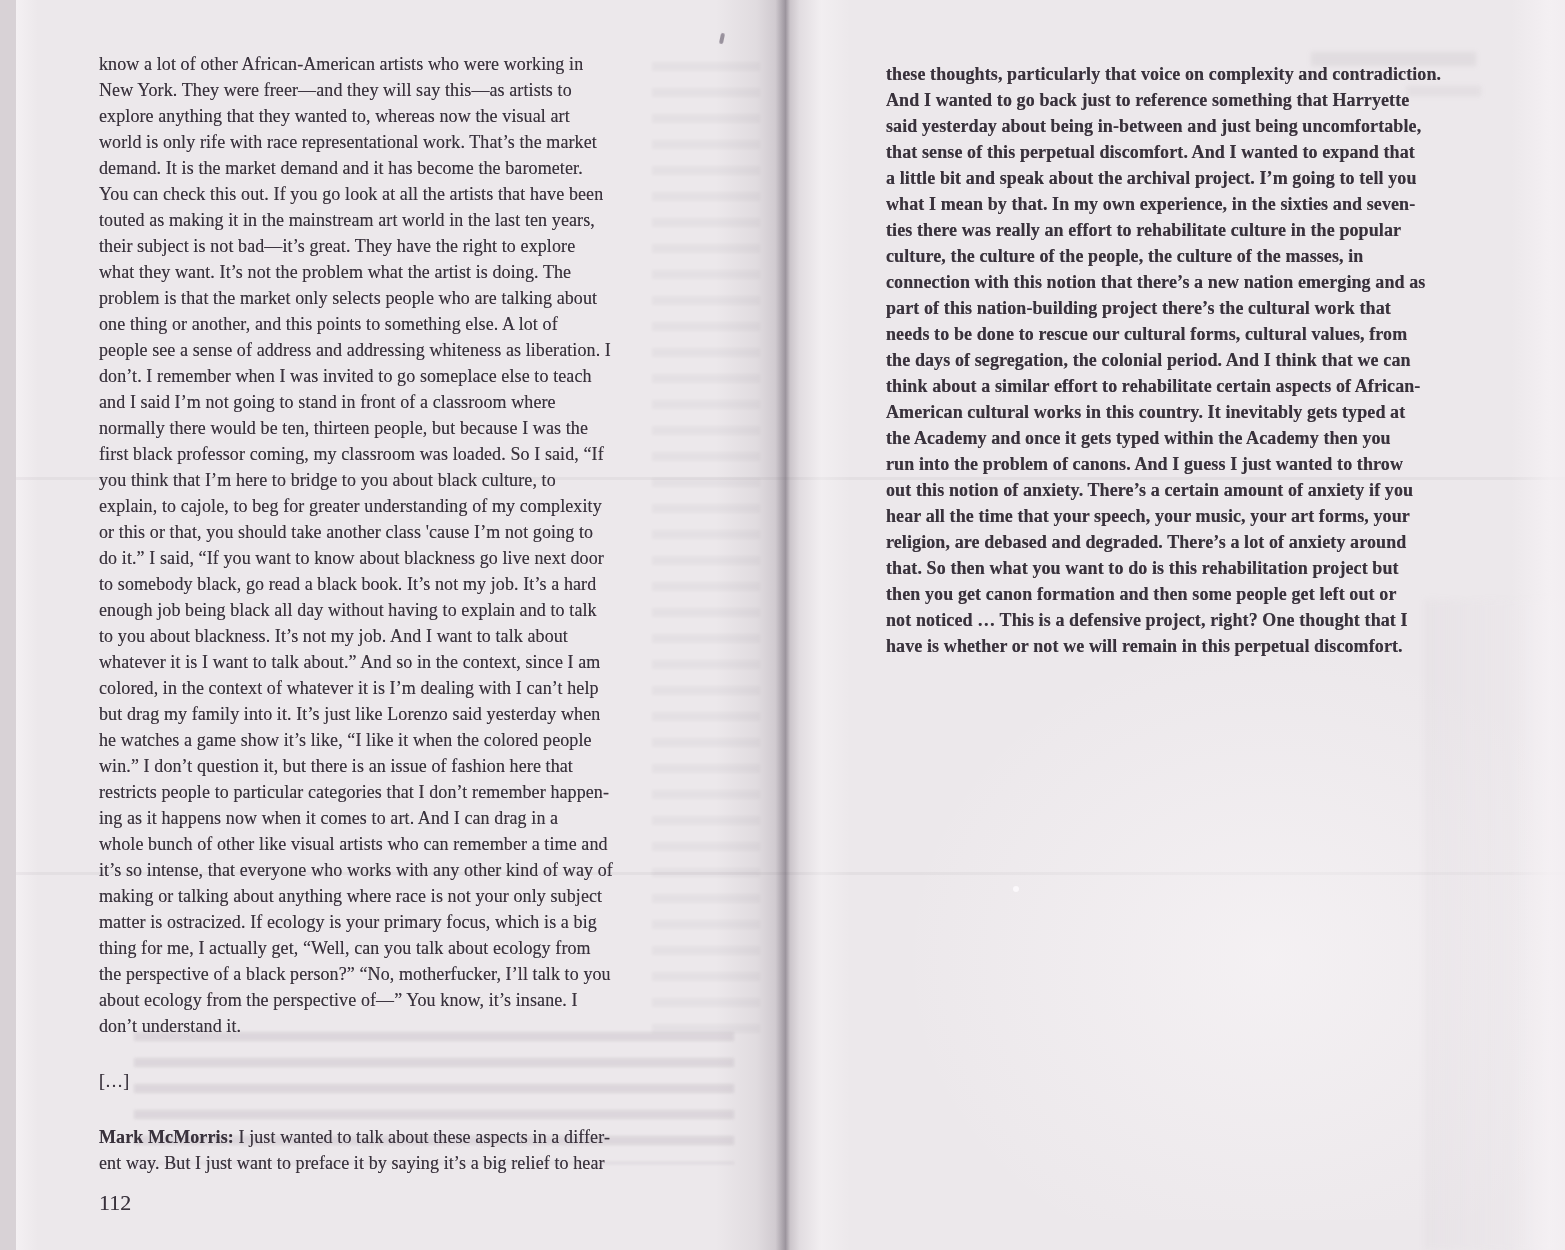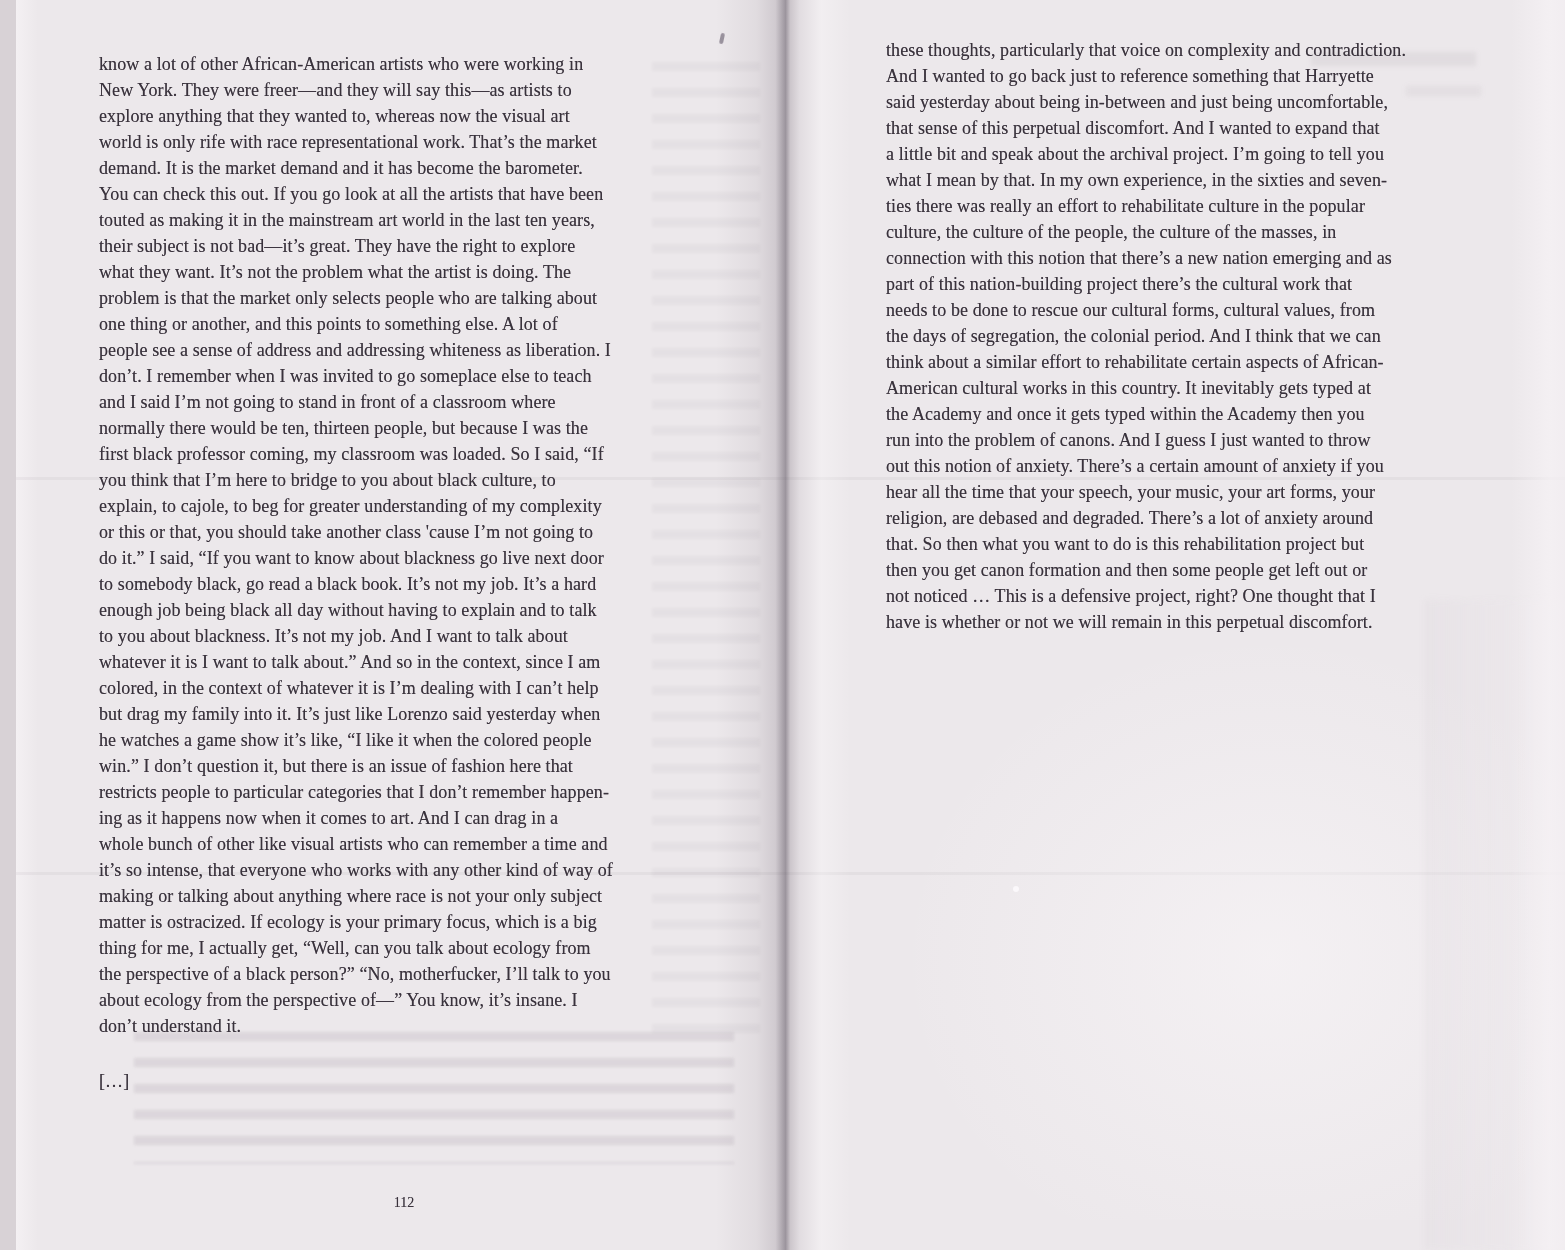--- a/index.html
+++ b/index.html
@@ -83,25 +83,25 @@
     white-space: pre;
     font-size: 18px;
     line-height: 26px;
     letter-spacing: 0.1px;
     text-shadow: 0 0 0.5px rgba(57,50,60,0.55);
   }
   .left-body     { left: 83px;  top: 51px;   width: 624px; }
   .left-ellipsis { left: 83px;  top: 1068px; }
   .left-speaker  { left: 83px;  top: 1124px; width: 624px; }
   .speaker-name  { font-weight: bold; }
-  .right-body    { left: 870px; top: 37px;   width: 605px; }
+  .right-body    { left: 870px; top: 61px;   width: 605px; font-weight: bold; }
   .pagenum {
     position: absolute; top: 1190px;
-    font-size: 14px; line-height: 26px;
-    text-align: center;
+    font-size: 22px; line-height: 26px;
+    text-align: left;
     text-shadow: 0 0 0.5px rgba(57,50,60,0.5);
   }
   .pagenum-left  { left: 83px;  width: 610px; }
   .pagenum-right { left: 868px; width: 604px; }
 </style>
 </head>
 <body>
 
 <div class="spread">
 
@@ -151,20 +151,22 @@
 it’s so intense, that everyone who works with any other kind of way of
 making or talking about anything where race is not your only subject
 matter is ostracized. If ecology is your primary focus, which is a big
 thing for me, I actually get, “Well, can you talk about ecology from
 the perspective of a black person?” “No, motherfucker, I’ll talk to you
 about ecology from the perspective of—” You know, it’s insane. I
 don’t understand it.</div>
 
   <div class="textblock left-ellipsis">[…]</div>
 
+  <div class="textblock left-speaker"><span class="speaker-name">Mark McMorris:</span><span> I just wanted to talk about these aspects in a differ-
+ent way. But I just want to preface it by saying it’s a big relief to hear</span></div>
 
   <div class="pagenum pagenum-left">112</div>
 
   <div class="gutter"></div>
 
   <div class="textblock right-body">these thoughts, particularly that voice on complexity and contradiction.
 And I wanted to go back just to reference something that Harryette
 said yesterday about being in-between and just being uncomfortable,
 that sense of this perpetual discomfort. And I wanted to expand that
 a little bit and speak about the archival project. I’m going to tell you

